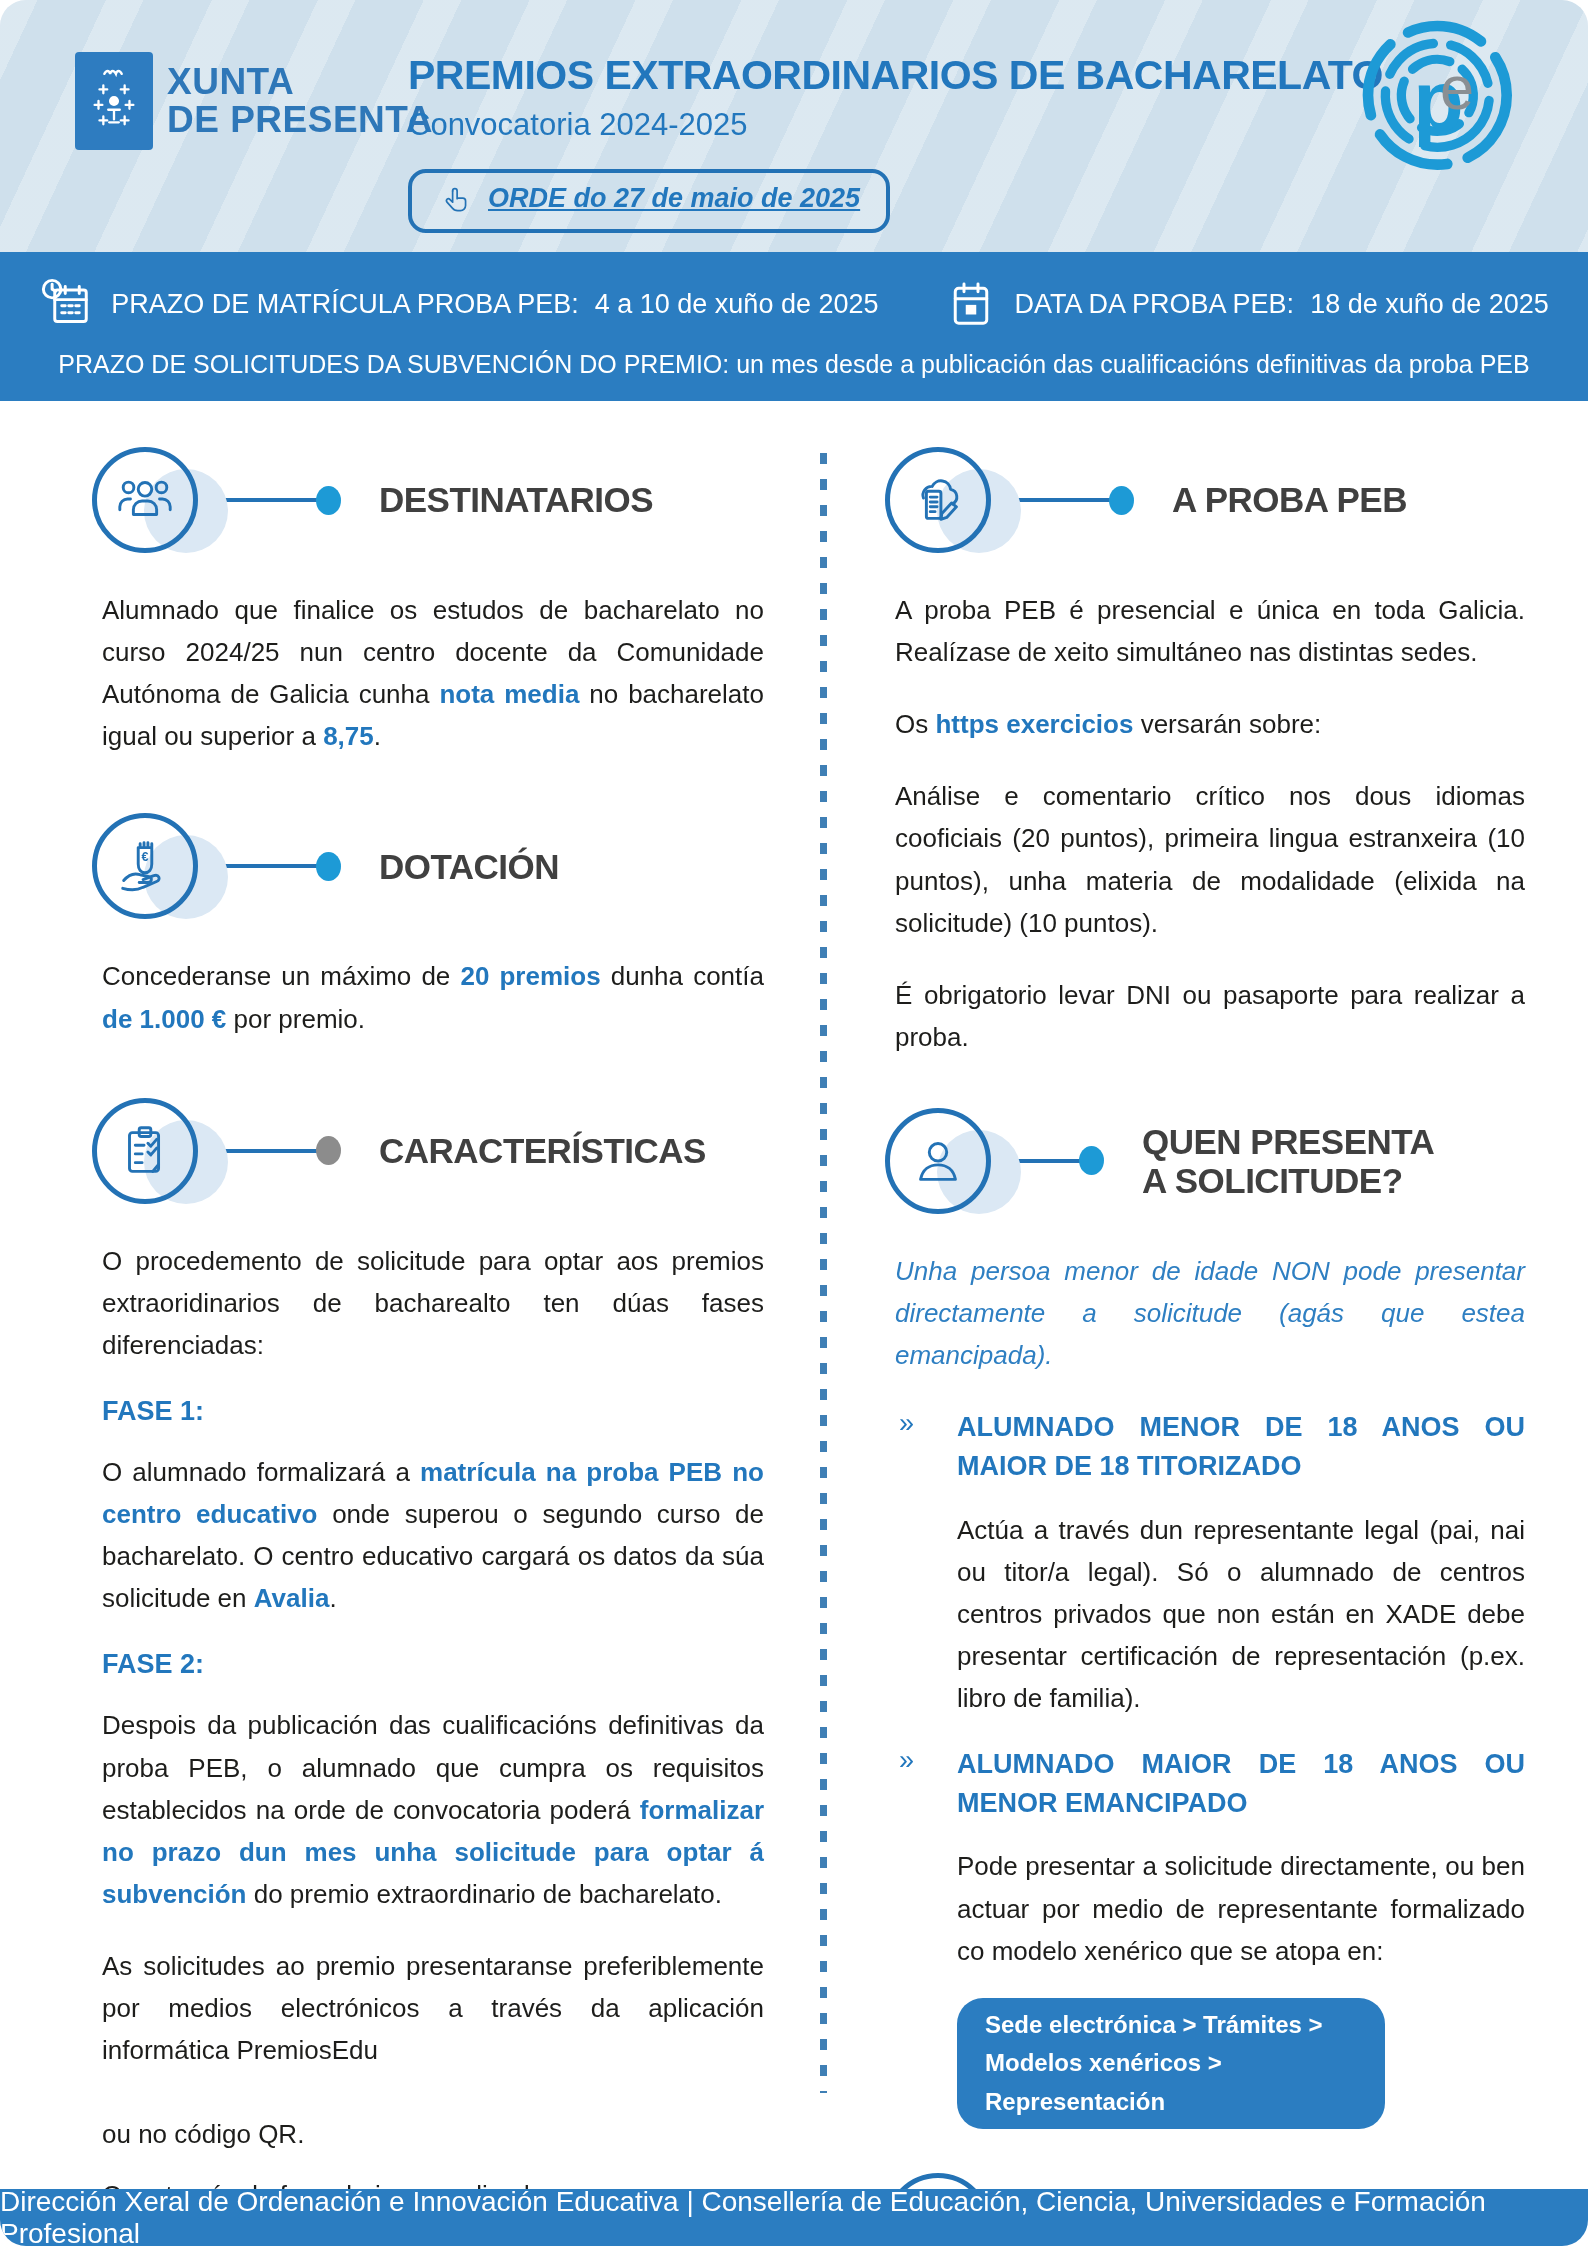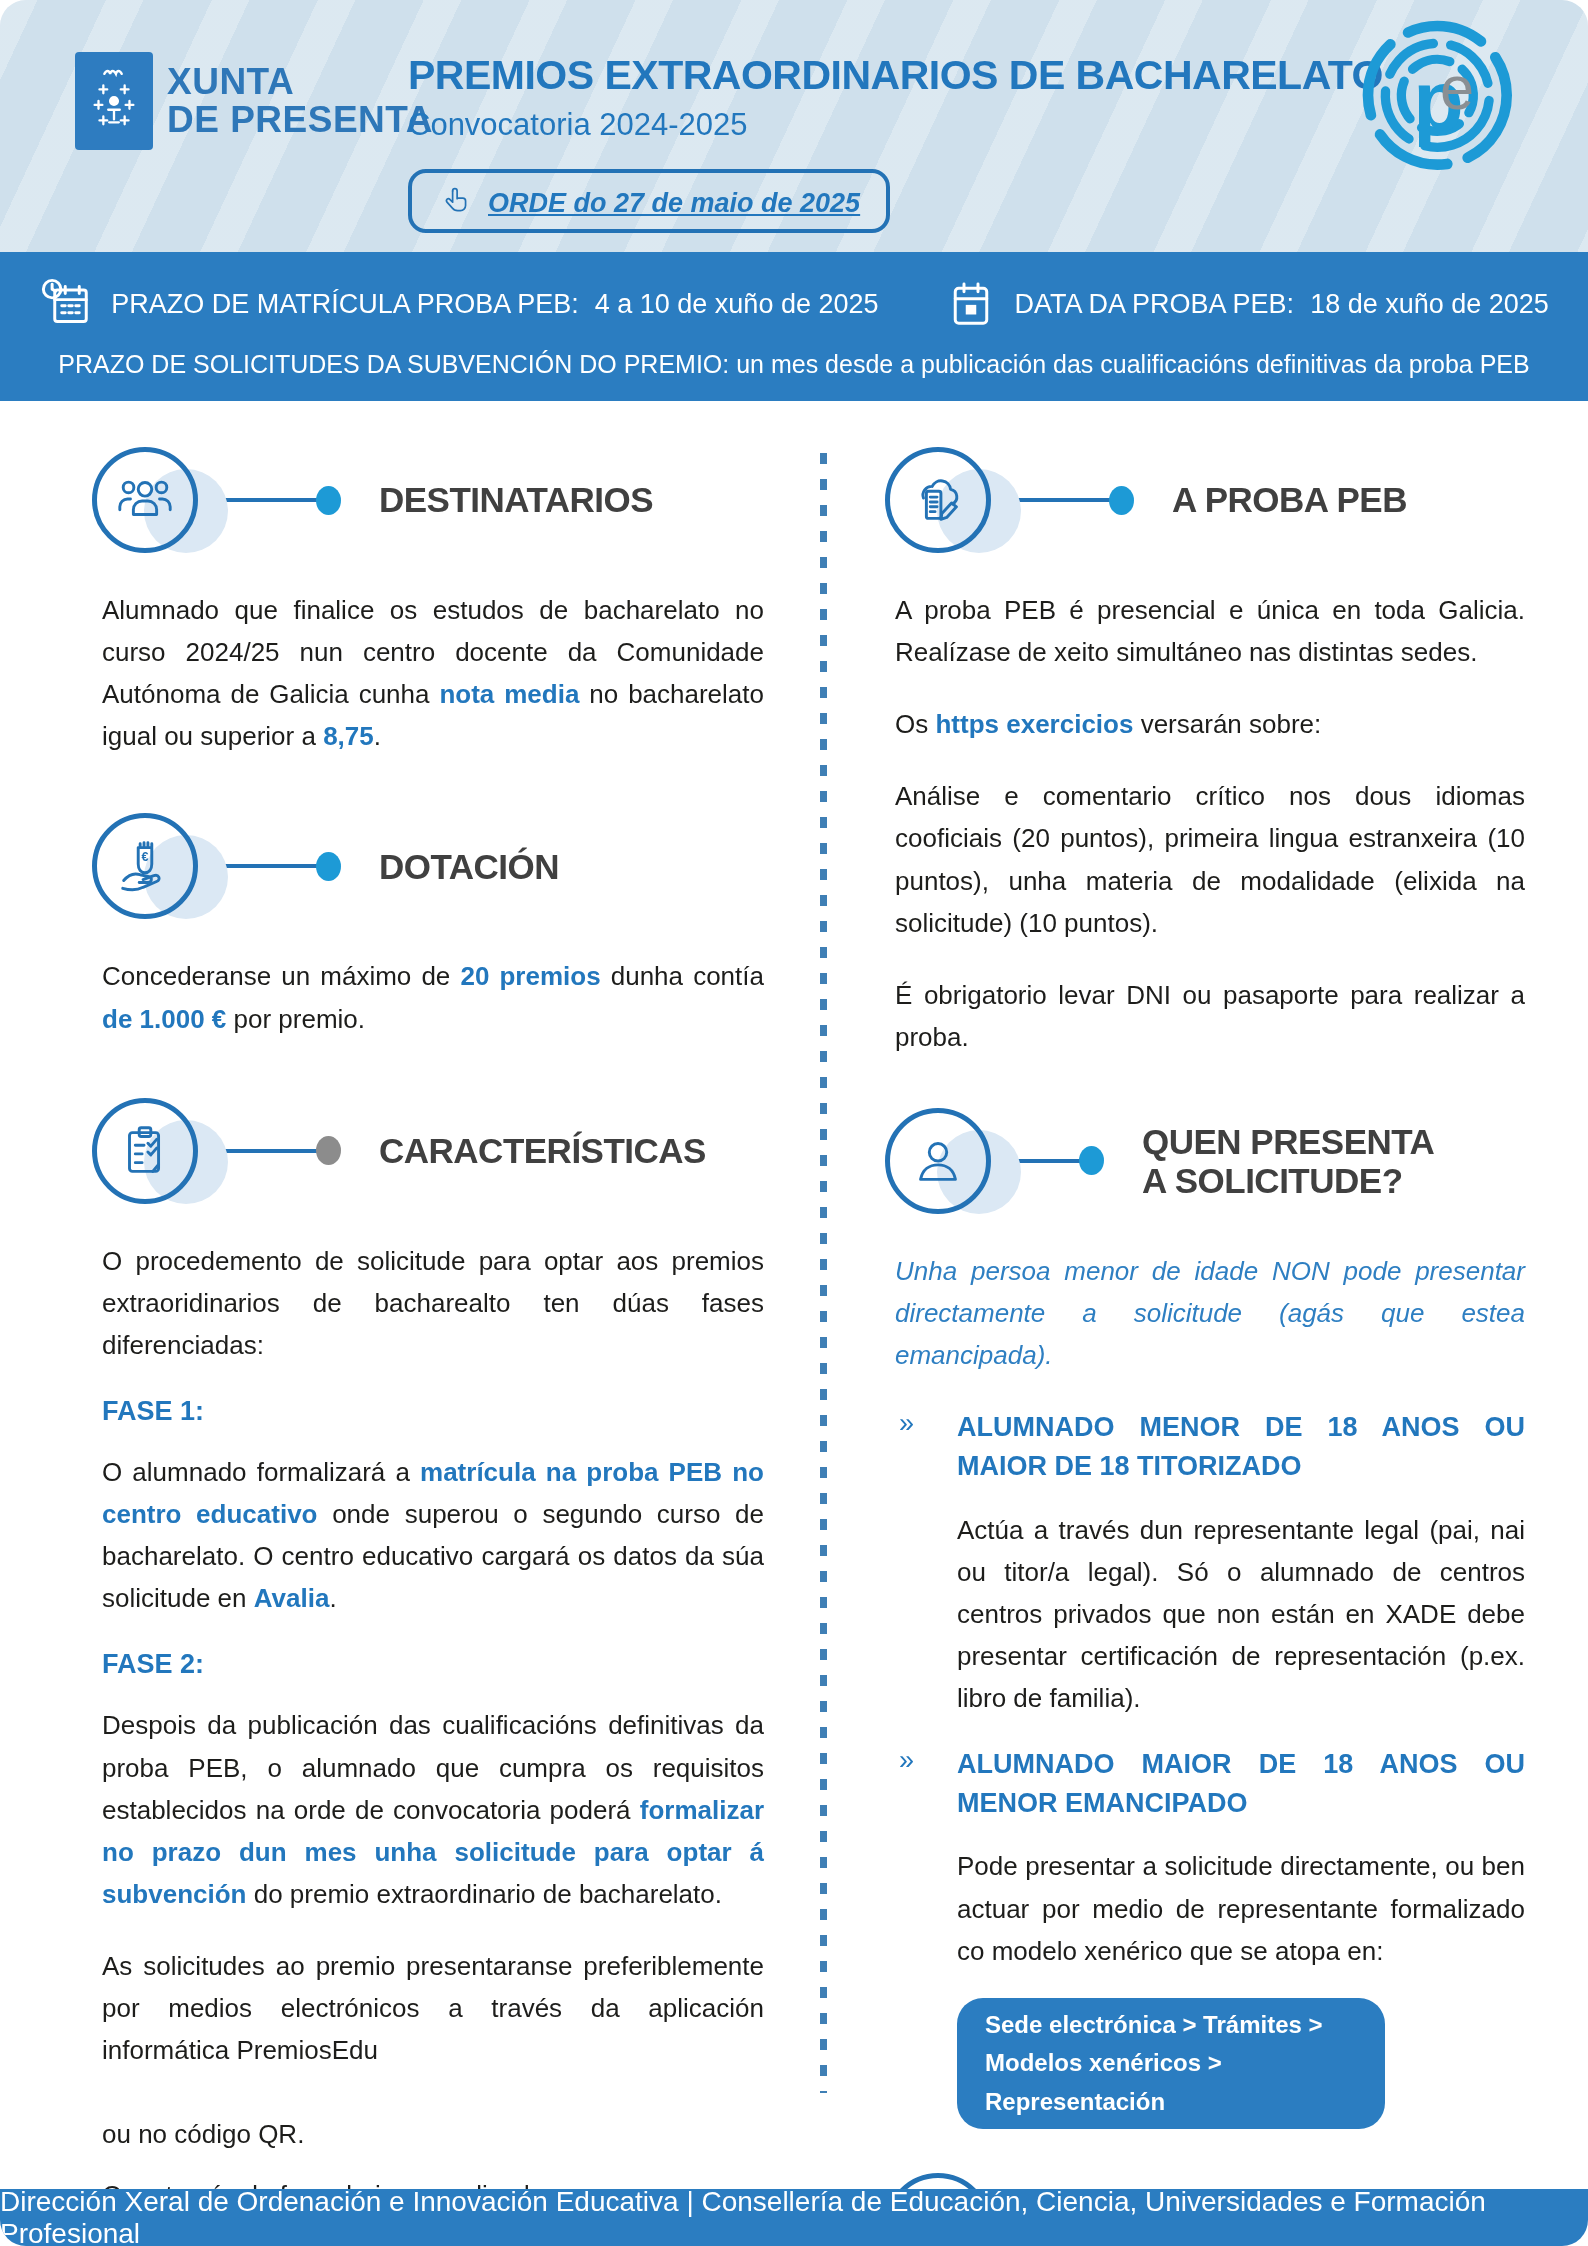--- a/index.html
+++ b/index.html
@@ -8,21 +8,21 @@
 
   
   .hdr{position:relative;height:252px;background:#cfe0ec;
        background-image:repeating-linear-gradient(115deg,rgba(255,255,255,.28) 0 34px,rgba(255,255,255,0) 34px 96px);}
   .brand{position:absolute;left:75px;top:52px;display:flex;align-items:center;gap:14px;}
   .brand-mark{width:78px;height:98px;background:#2e7cc0;border-radius:4px;display:flex;align-items:center;justify-content:center;}
   .brand-text{display:flex;flex-direction:column;line-height:1.02;font-weight:bold;color:#2e77b8;font-size:37px;letter-spacing:.5px;}
   .hdr-title-block{position:absolute;left:408px;top:52px;}
   .hdr-title{margin:0;font-size:41px;font-weight:bold;color:#2277bd;letter-spacing:-.5px;}
   .hdr-sub{margin-top:8px;font-size:31px;color:#2277bd;}
-  .order-btn{display:inline-flex;align-items:flex-end;gap:14px;margin-top:26px;
+  .order-btn{display:inline-flex;align-items:flex-start;gap:14px;margin-top:26px;
              border:4px solid #2372b5;border-radius:18px;padding:10px 26px;background:transparent;cursor:pointer;}
   .order-btn .hand{width:36px;height:36px;color:#2372b5;}
   .order-text{font-size:27px;font-style:italic;text-decoration:underline;color:#2277bd;font-weight:bold;}
   .pe-logo{position:absolute;right:68px;top:18px;width:160px;height:170px;}
 
   
   .band{background:#2b7dc1;color:#fff;padding:24px 0 22px;}
   .band-row1{display:flex;justify-content:center;align-items:center;gap:64px;}
   .band-item{display:flex;align-items:center;gap:16px;white-space:nowrap;}
   .band-item .bicon{width:56px;height:56px;color:#fff;flex:none;}

